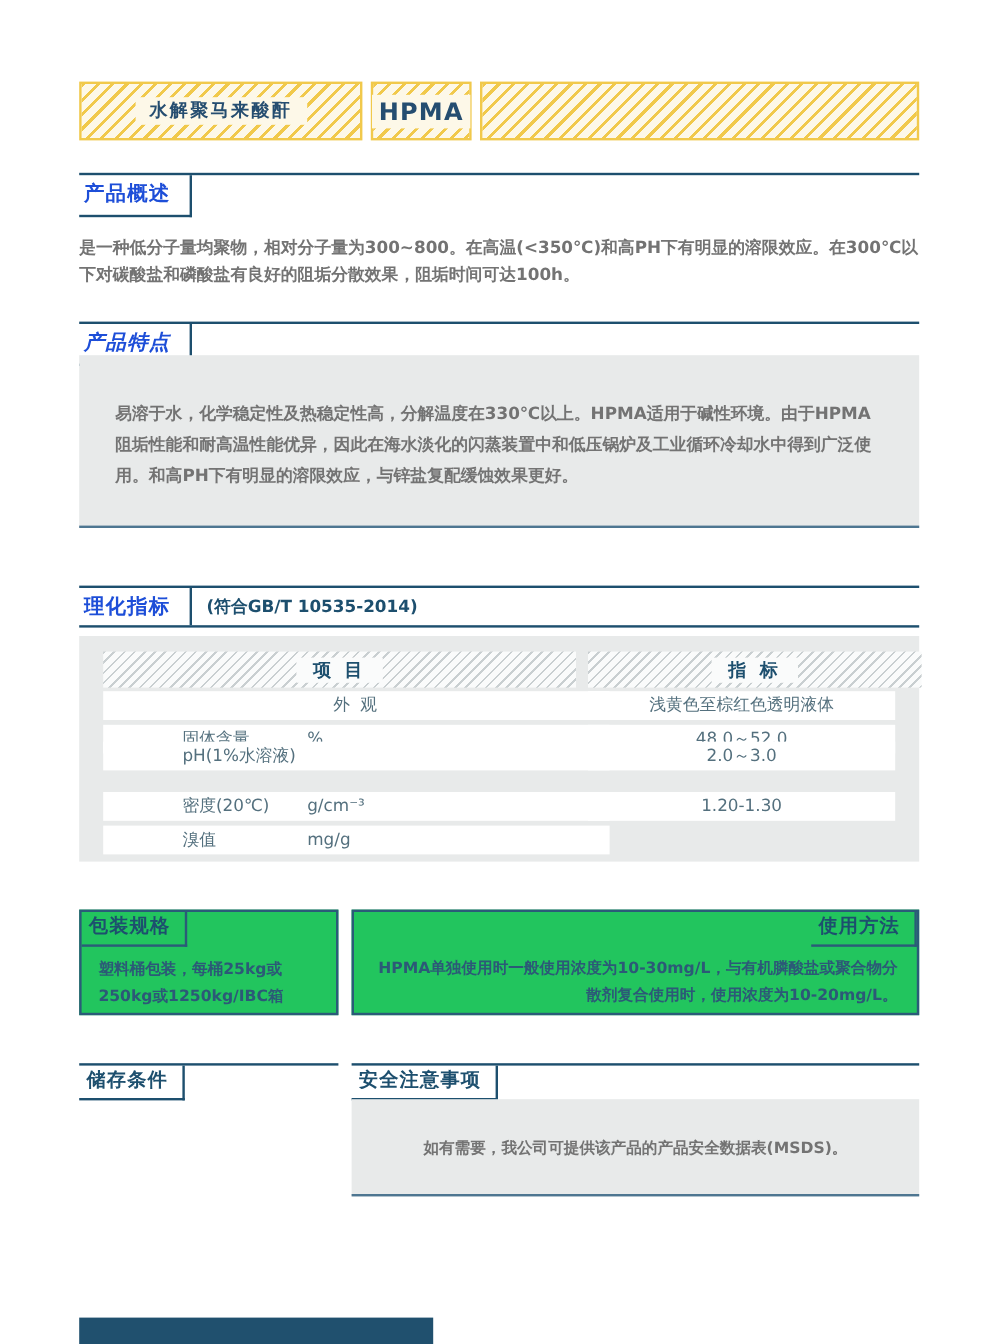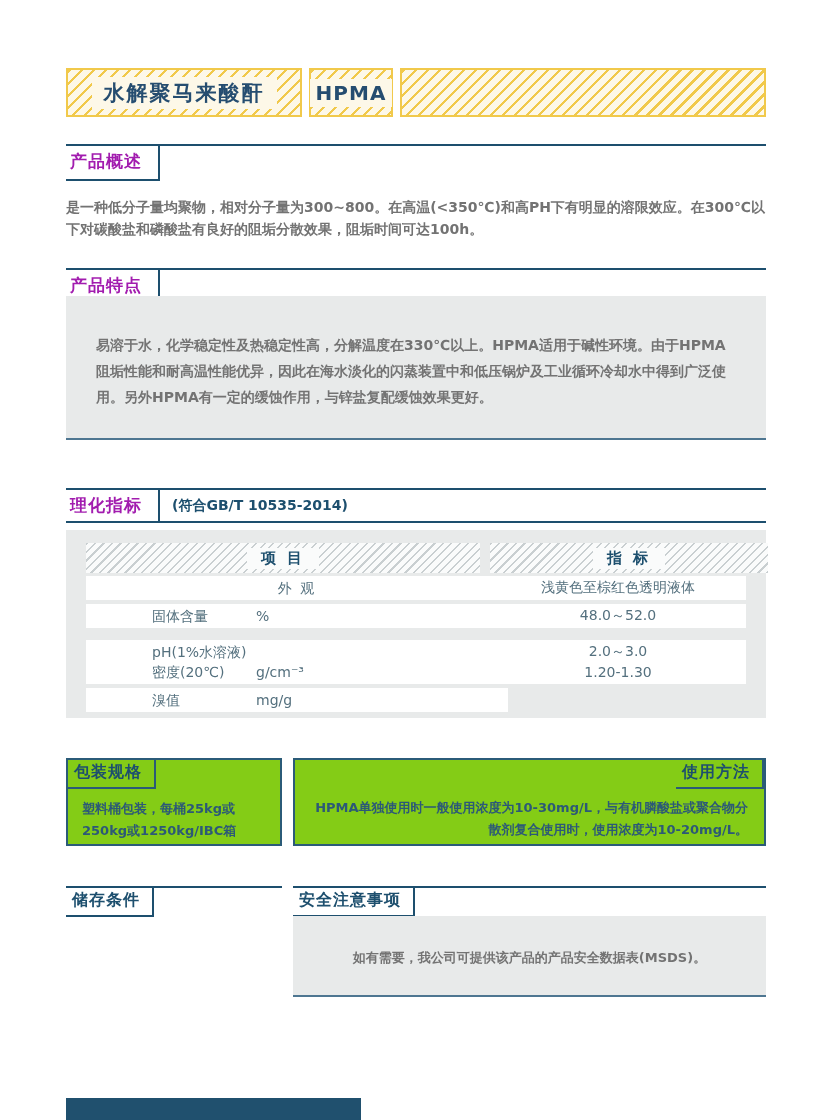--- a/index.html
+++ b/index.html
@@ -9,34 +9,34 @@
 
   
   .band {
     position:absolute; top:68px; height:49px;
     border:2px solid #f1c94b;
     background:repeating-linear-gradient(135deg,#f1c94b 0px,#f1c94b 2.5px,#fdf8e8 2.5px,#fdf8e8 8.5px);
     display:flex; align-items:center; justify-content:center;
   }
   .band-chip {
     background:#fdf8e8; padding:2px 12px;
-    color:#254d70; font-weight:bold; font-size:21px; letter-spacing:2px; white-space:nowrap;
+    color:#254d70; font-weight:bold; font-size:15px; letter-spacing:2px; white-space:nowrap;
   }
   .band-1 { left:66px;  width:236px; }
   .band-2 { left:309px; width:84px; }
   .band-2 .band-chip { font-size:20px; letter-spacing:1px; padding:2px 6px; }
   .band-3 { left:400px; width:366px; }
 
   
   .sec-head { position:absolute; left:66px; width:700px; border-top:2px solid #1d4f6e; background:#fff; }
   .sec-tab {
     display:inline-block; vertical-align:top;
     border-right:2px solid #1d4f6e; border-bottom:2px solid #1d4f6e;
     padding:4px 16px 6px 4px;
-    color:#a21caf; font-weight:bold; font-size:17px; letter-spacing:1px;
+    color:#1d4ed8; font-weight:bold; font-size:17px; letter-spacing:1px;
   }
   .sec-head.full-rule { border-bottom:2px solid #1d4f6e; }
   .sec-head.full-rule .sec-tab { border-bottom:none; padding-bottom:4px; }
   .sec-sub { display:inline-block; vertical-align:top; padding:7px 0 0 12px; color:#1d4f6e; font-weight:bold; font-size:14px; }
 
   
   .para { color:#737373; font-weight:600; font-size:14px; line-height:22px; }
   .overview-para { position:absolute; left:66px; top:196px; width:700px; }
 
   
@@ -57,24 +57,24 @@
   .t-head-chip { background:#fafbfb; padding:1px 14px; color:#1d4f6e; font-weight:bold; font-size:15px; letter-spacing:3px; white-space:nowrap; }
   .t-head-left  { left:20px;  width:394px; }
   .t-head-right { left:424px; width:278px;text-align:center; }
   .t-row { position:absolute; height:24px; background:#ffffff; }
   .t-row-left  { left:20px;  width:422px; }
   .t-row-right { left:424px; width:256px; display:flex; align-items:center; justify-content:center; }
   .t-name { position:absolute; left:66px; top:0; line-height:24px; color:#54707e; font-size:14px; font-weight:500; white-space:nowrap; }
   .t-unit { position:absolute; left:170px; top:0; line-height:24px; color:#54707e; font-size:14px; font-weight:500; }
   .t-row-left.center .t-name { position:static; display:block; text-align:center; margin:0; letter-spacing:2px; }
   .t-value { color:#54707e; font-size:14px; font-weight:500; }
-  .r0 { top:46px; }  .r1 { top:74px; }  .r2 { top:110px; }  .r3 { top:130px; }  .r4 { top:158px; }
+  .r0 { top:46px; }  .r1 { top:74px; }  .r2 { top:88px; }  .r3 { top:130px; }  .r4 { top:158px; }
 
   
-  .info-box { position:absolute; top:758px; border:2px solid #2b5b78; background:#84cc16; height:88px; }
+  .info-box { position:absolute; top:758px; border:2px solid #2b5b78; background:#22c55e; height:88px; }
   .box-pack  { left:66px;  width:216px; }
   .box-usage { left:293px; width:473px;text-align:right; }
   .box-tab {
     display:inline-block;
     border-right:2px solid #2b5b78; border-bottom:2px solid #2b5b78;
     padding:2px 12px 4px 6px;
     color:#1d4f6e; font-weight:bold; font-size:16px; letter-spacing:1px;
   }
   .box-body { padding:9px 12px 0 14px; color:#2c5977; font-weight:600; font-size:13px; line-height:22px; }
   .box-usage .box-body { padding:8px 16px 0 16px; }
@@ -105,25 +105,25 @@
   <div class="band band-2">
     <span class="band-chip">HPMA</span>
   </div>
   <div class="band band-3"></div>
 
   <div class="sec-head" style="top:144px;">
     <span class="sec-tab">产品概述</span>
   </div>
   <div class="para overview-para">是一种低分子量均聚物，相对分子量为300~800。在高温(&lt;350℃)和高PH下有明显的溶限效应。在300℃以下对碳酸盐和磷酸盐有良好的阻垢分散效果，阻垢时间可达100h。</div>
 
-  <div class="sec-head" style="top:268px;">
+  <div class="sec-head" style="top:268px;font-style:italic;">
     <span class="sec-tab">产品特点</span>
   </div>
   <div class="features-panel">
-    <div class="para">易溶于水，化学稳定性及热稳定性高，分解温度在330℃以上。HPMA适用于碱性环境。由于HPMA阻垢性能和耐高温性能优异，因此在海水淡化的闪蒸装置中和低压锅炉及工业循环冷却水中得到广泛使用。另外HPMA有一定的缓蚀作用，与锌盐复配缓蚀效果更好。</div>
+    <div class="para">易溶于水，化学稳定性及热稳定性高，分解温度在330℃以上。HPMA适用于碱性环境。由于HPMA阻垢性能和耐高温性能优异，因此在海水淡化的闪蒸装置中和低压锅炉及工业循环冷却水中得到广泛使用。和高PH下有明显的溶限效应，与锌盐复配缓蚀效果更好。</div>
   </div>
 
   <div class="sec-head full-rule" style="top:488px;">
     <span class="sec-tab">理化指标</span><span class="sec-sub">(符合GB/T 10535-2014)</span>
   </div>
   <div class="specs-panel">
     <div class="t-head t-head-left">
       <span class="t-head-chip">项 目</span>
     </div>
     <div class="t-head t-head-right">

